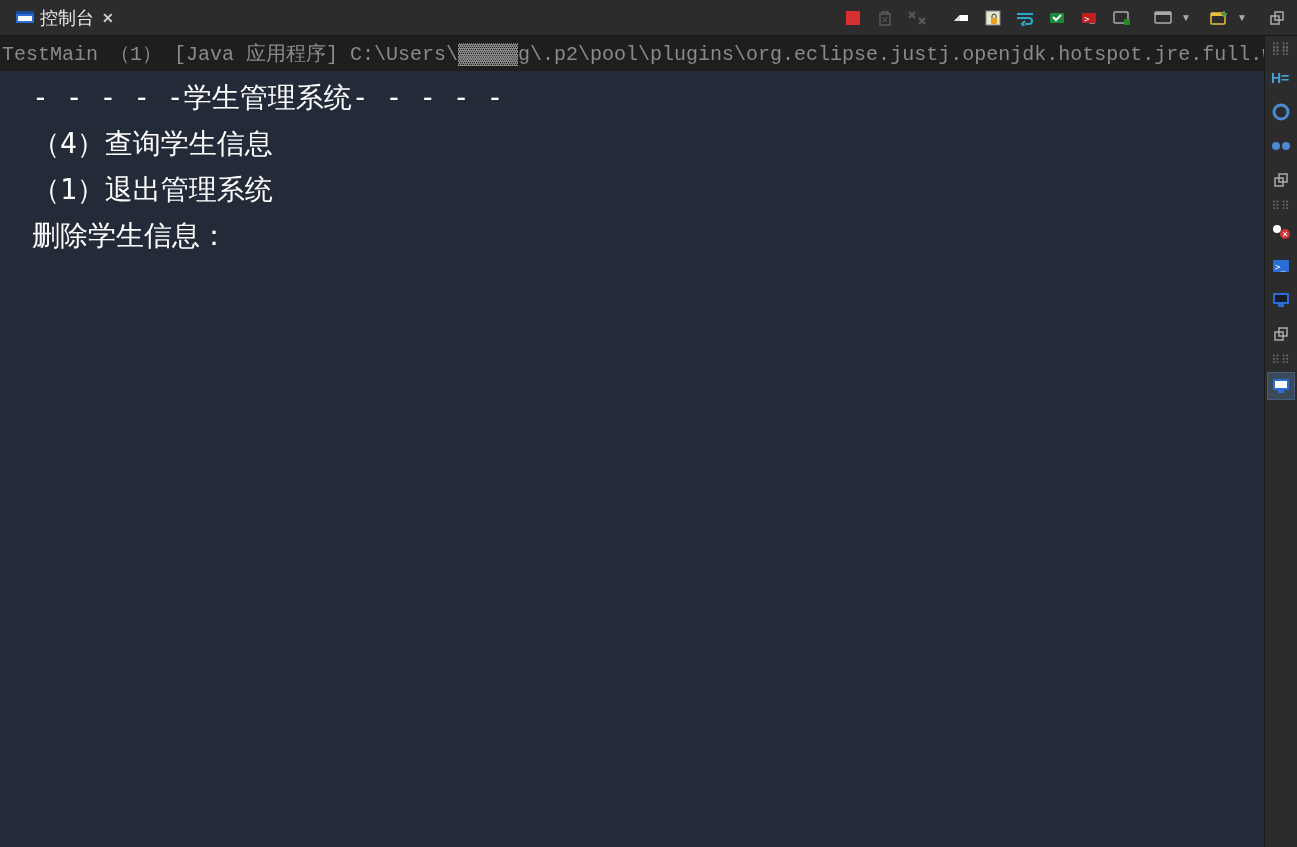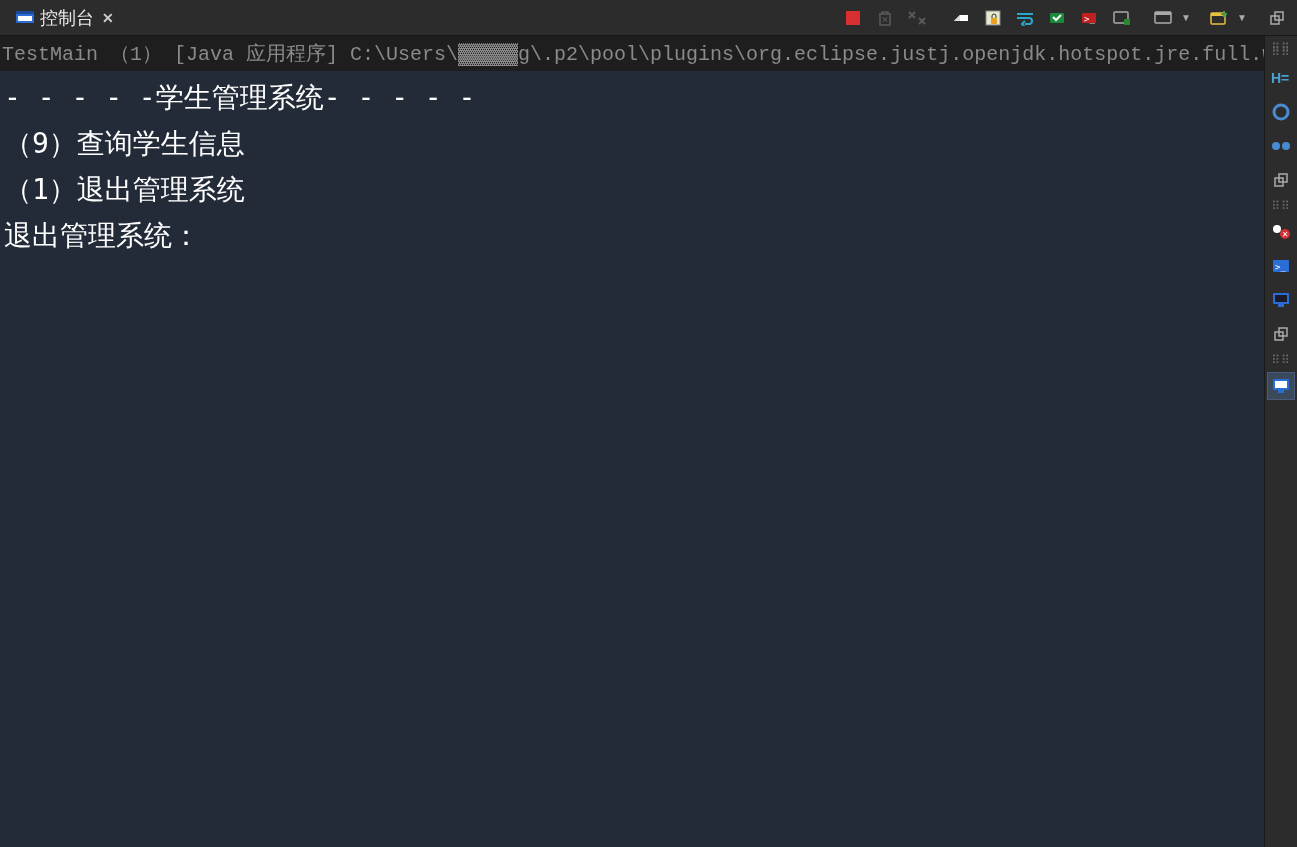--- a/index.html
+++ b/index.html
@@ -107,20 +107,21 @@
       background: #242b38;
       color: #ffffff;
       font-size: 28px;
       line-height: 46px;
       padding: 4px 4px;
       font-family: "Microsoft YaHei", Consolas, monospace;
       overflow: auto;
     }
     .console-output div {
       white-space: pre;
+      margin-left: 28px;
     }
     
     
     .right-sidebar {
       width: 33px;
       background: #2c2c2c;
       border-left: 1px solid #1a1a1a;
       display: flex;
       flex-direction: column;
       align-items: center;
@@ -250,23 +251,23 @@
       </svg>
     </div>
   </div>
 </div>
 
 <div class="content-wrapper">
   <div class="console-area">
     <div class="process-line">TestMain （1） [Java 应用程序] C:\Users\▓▓▓▓▓g\.p2\pool\plugins\org.eclipse.justj.openjdk.hotspot.jre.full.win</div>
     <div class="console-output">
       <div>- - - - -学生管理系统- - - - -</div>
-      <div>（9）查询学生信息</div>
+      <div>（4）查询学生信息</div>
       <div>（1）退出管理系统</div>
-      <div>退出管理系统：</div>
+      <div>删除学生信息：</div>
     </div>
   </div>
 
   <div class="right-sidebar">
     <div class="drag-dots">⠿⠿<br>⠿⠿</div>
     <div class="sidebar-btn">
       <svg width="20" height="16" viewBox="0 0 20 16">
         <text x="0" y="13" font-size="14" fill="#4aa0d0" font-weight="bold">H=</text>
       </svg>
     </div>

